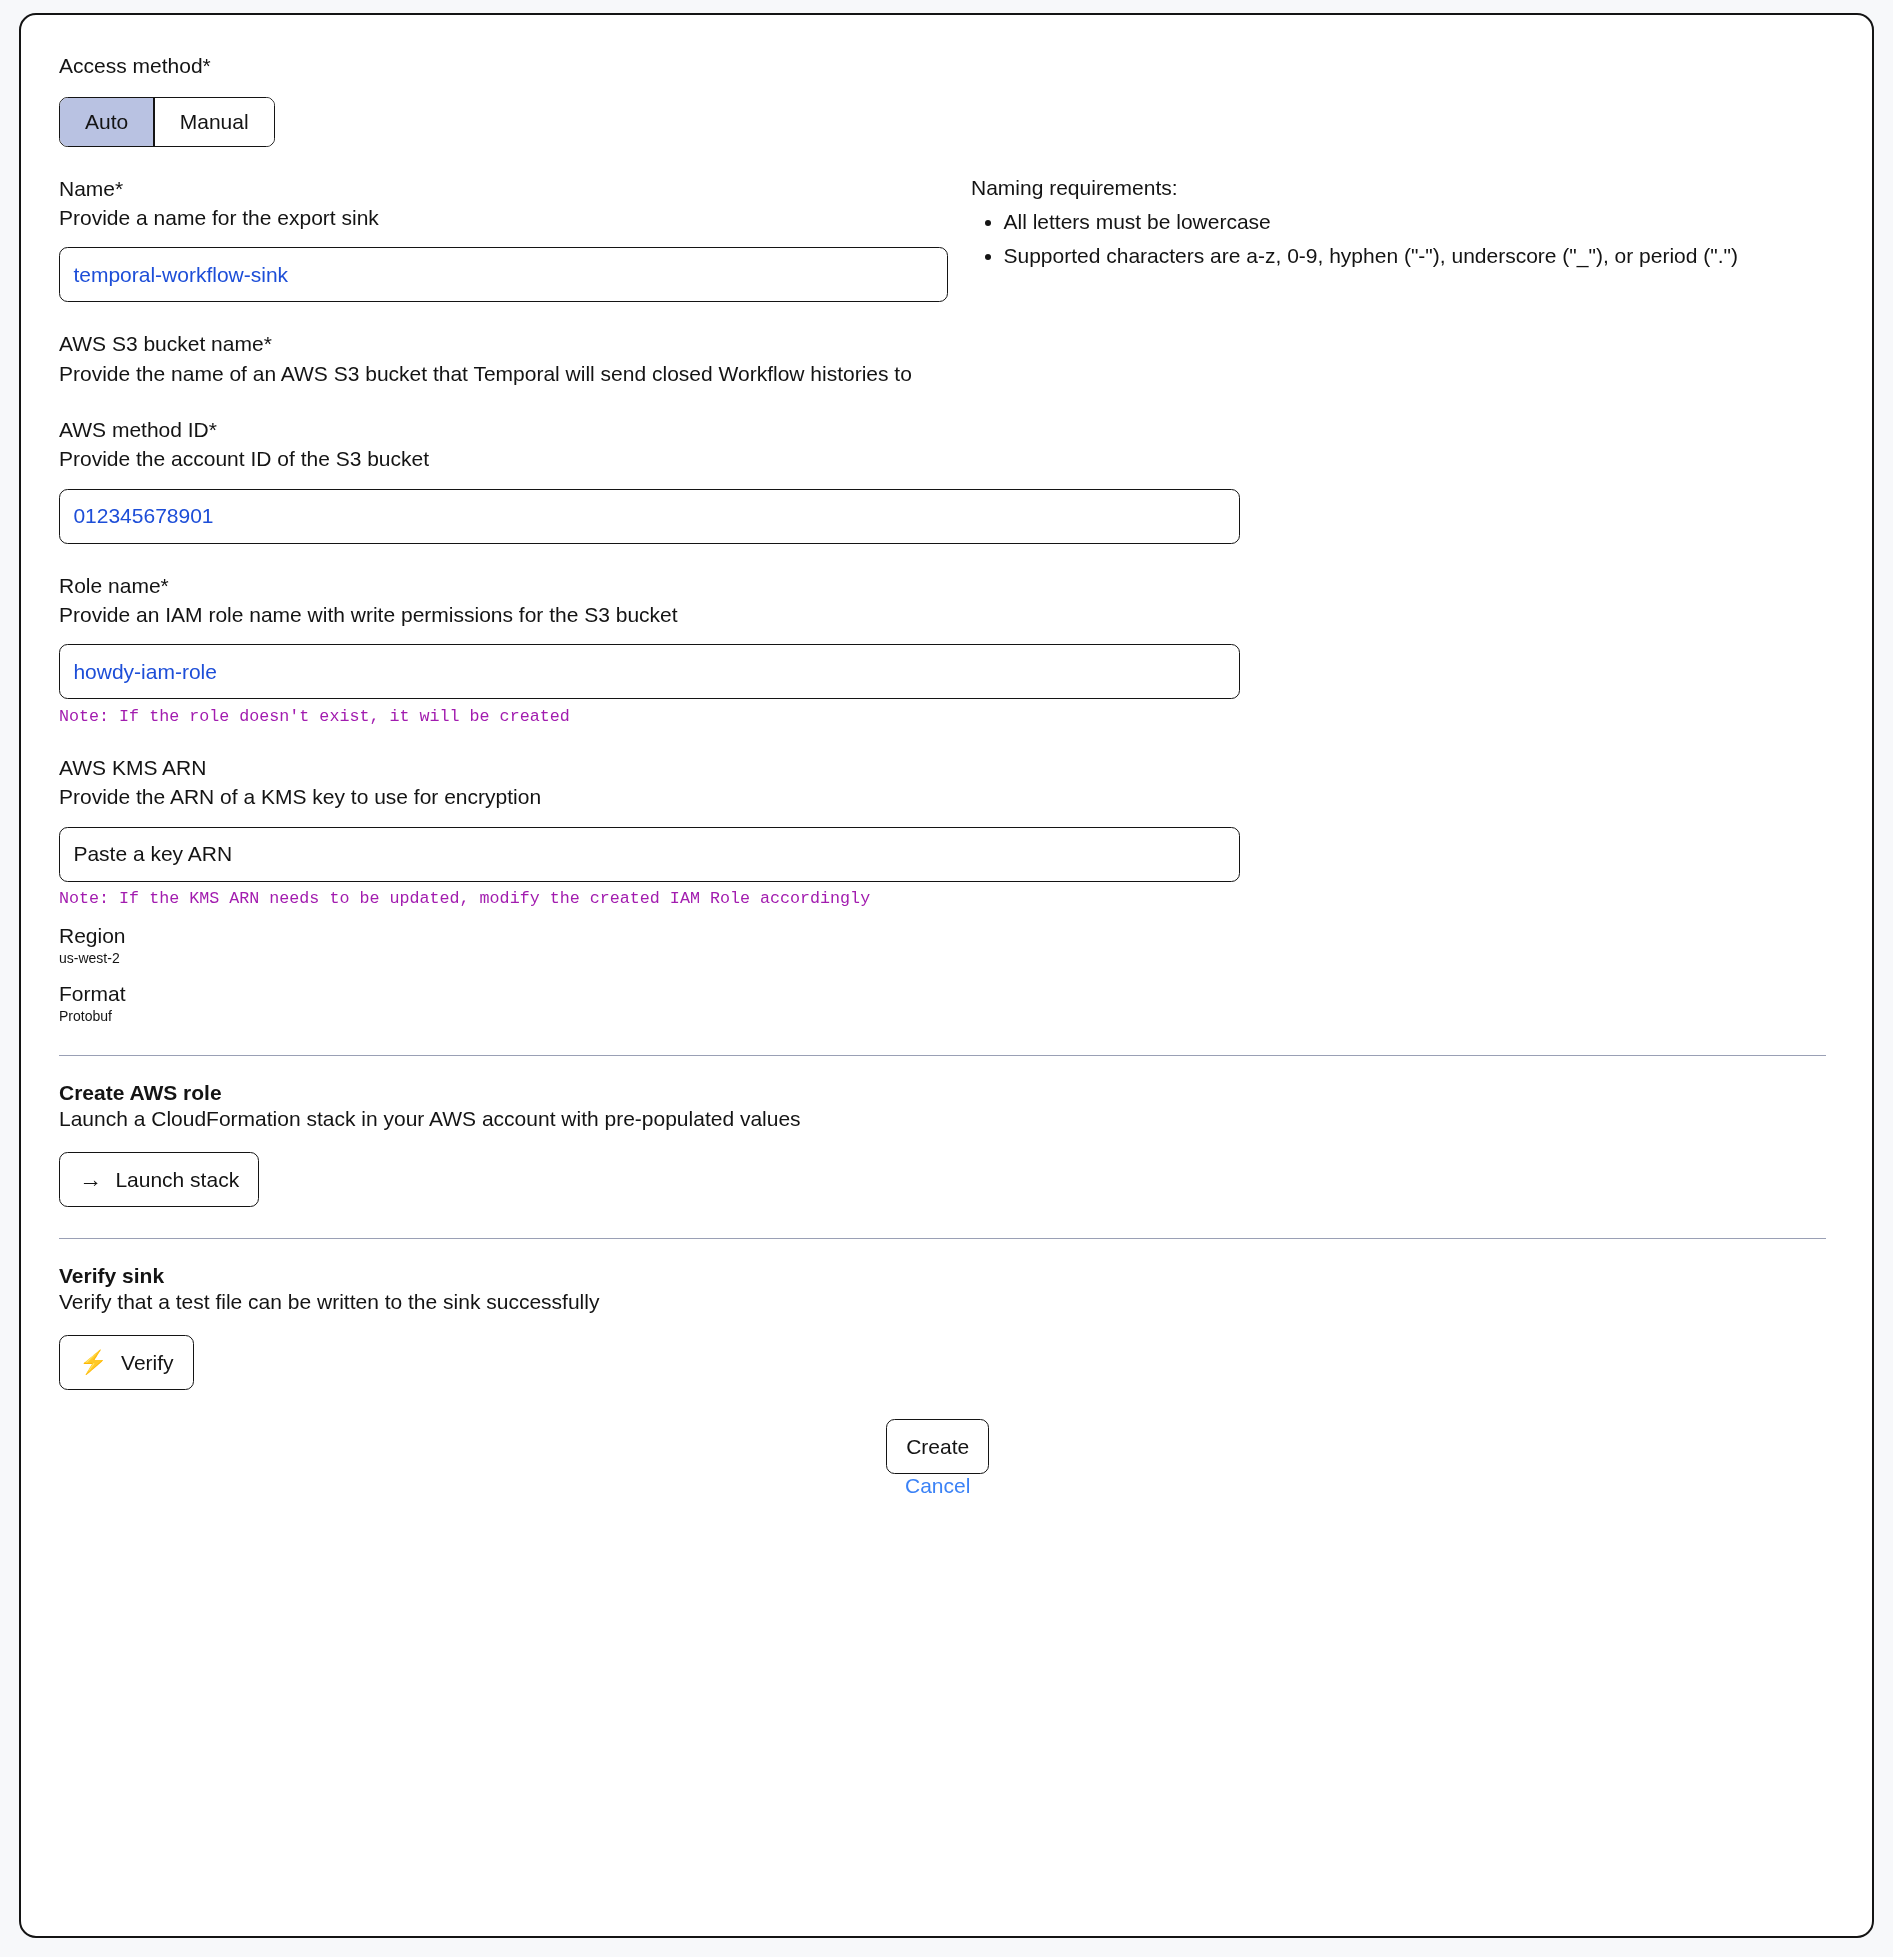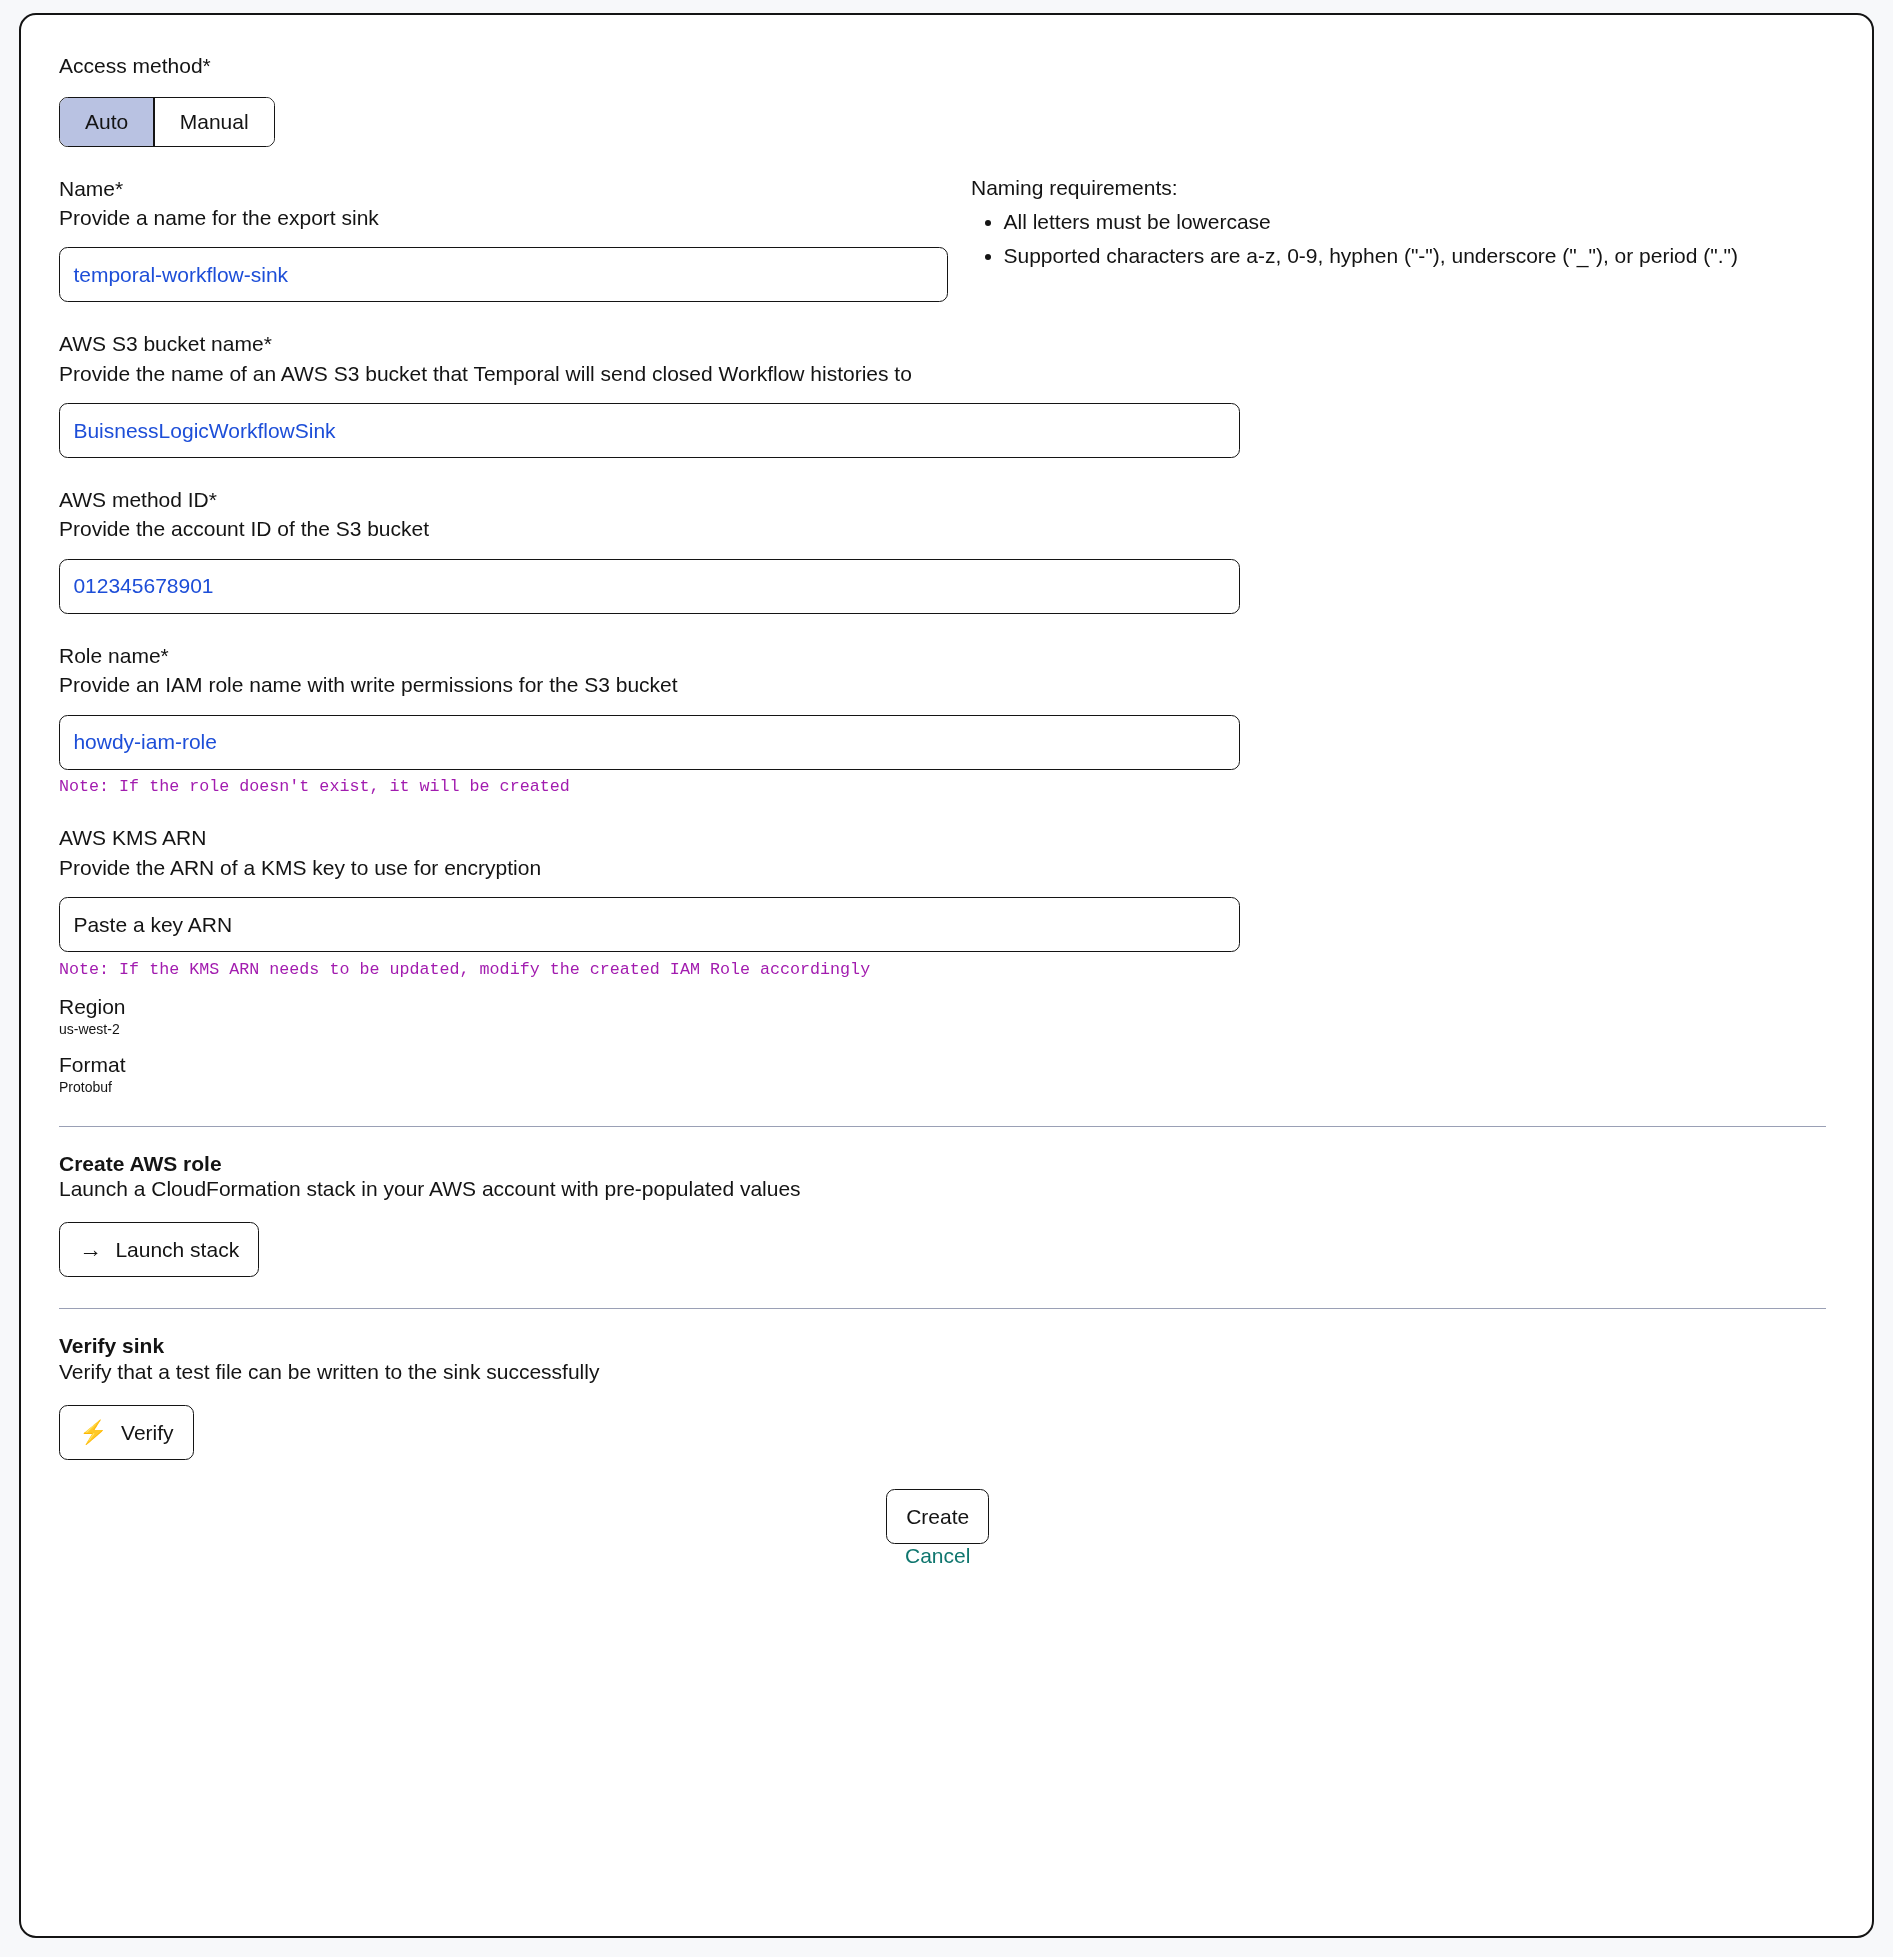--- a/index.html
+++ b/index.html
@@ -165,21 +165,21 @@
     margin-top: 29px;
     padding-right: 9.6px;
     flex-direction: column;
   }
   .link-btn {
     font-family: "Liberation Sans", sans-serif;
     font-size: 21px;
     background: none;
     border: none;
     cursor: pointer;
-    color: #0f766e;
+    color: #3b82f6;
     padding: 0;
   }
 </style>
 </head>
 <body>
 
 <div class="page">
   <div class="card">
 
     <div>
@@ -202,21 +202,20 @@
         <ul class="req-list">
           <li>All letters must be lowercase</li>
           <li>Supported characters are a-z, 0-9, hyphen ("-"), underscore ("_"), or period (".")</li>
         </ul>
       </div>
     </div>
 
     <div class="block">
       <div class="field-label">AWS S3 bucket name*</div>
       <div class="field-desc">Provide the name of an AWS S3 bucket that Temporal will send closed Workflow histories to</div>
-      <input class="input w-wide" type="text" value="BuisnessLogicWorkflowSink" style="">
     </div>
 
     <div class="block">
       <div class="field-label">AWS method ID*</div>
       <div class="field-desc">Provide the account ID of the S3 bucket</div>
       <input class="input w-wide" type="text" value="012345678901" style="">
     </div>
 
     <div class="block">
       <div class="field-label">Role name*</div>

